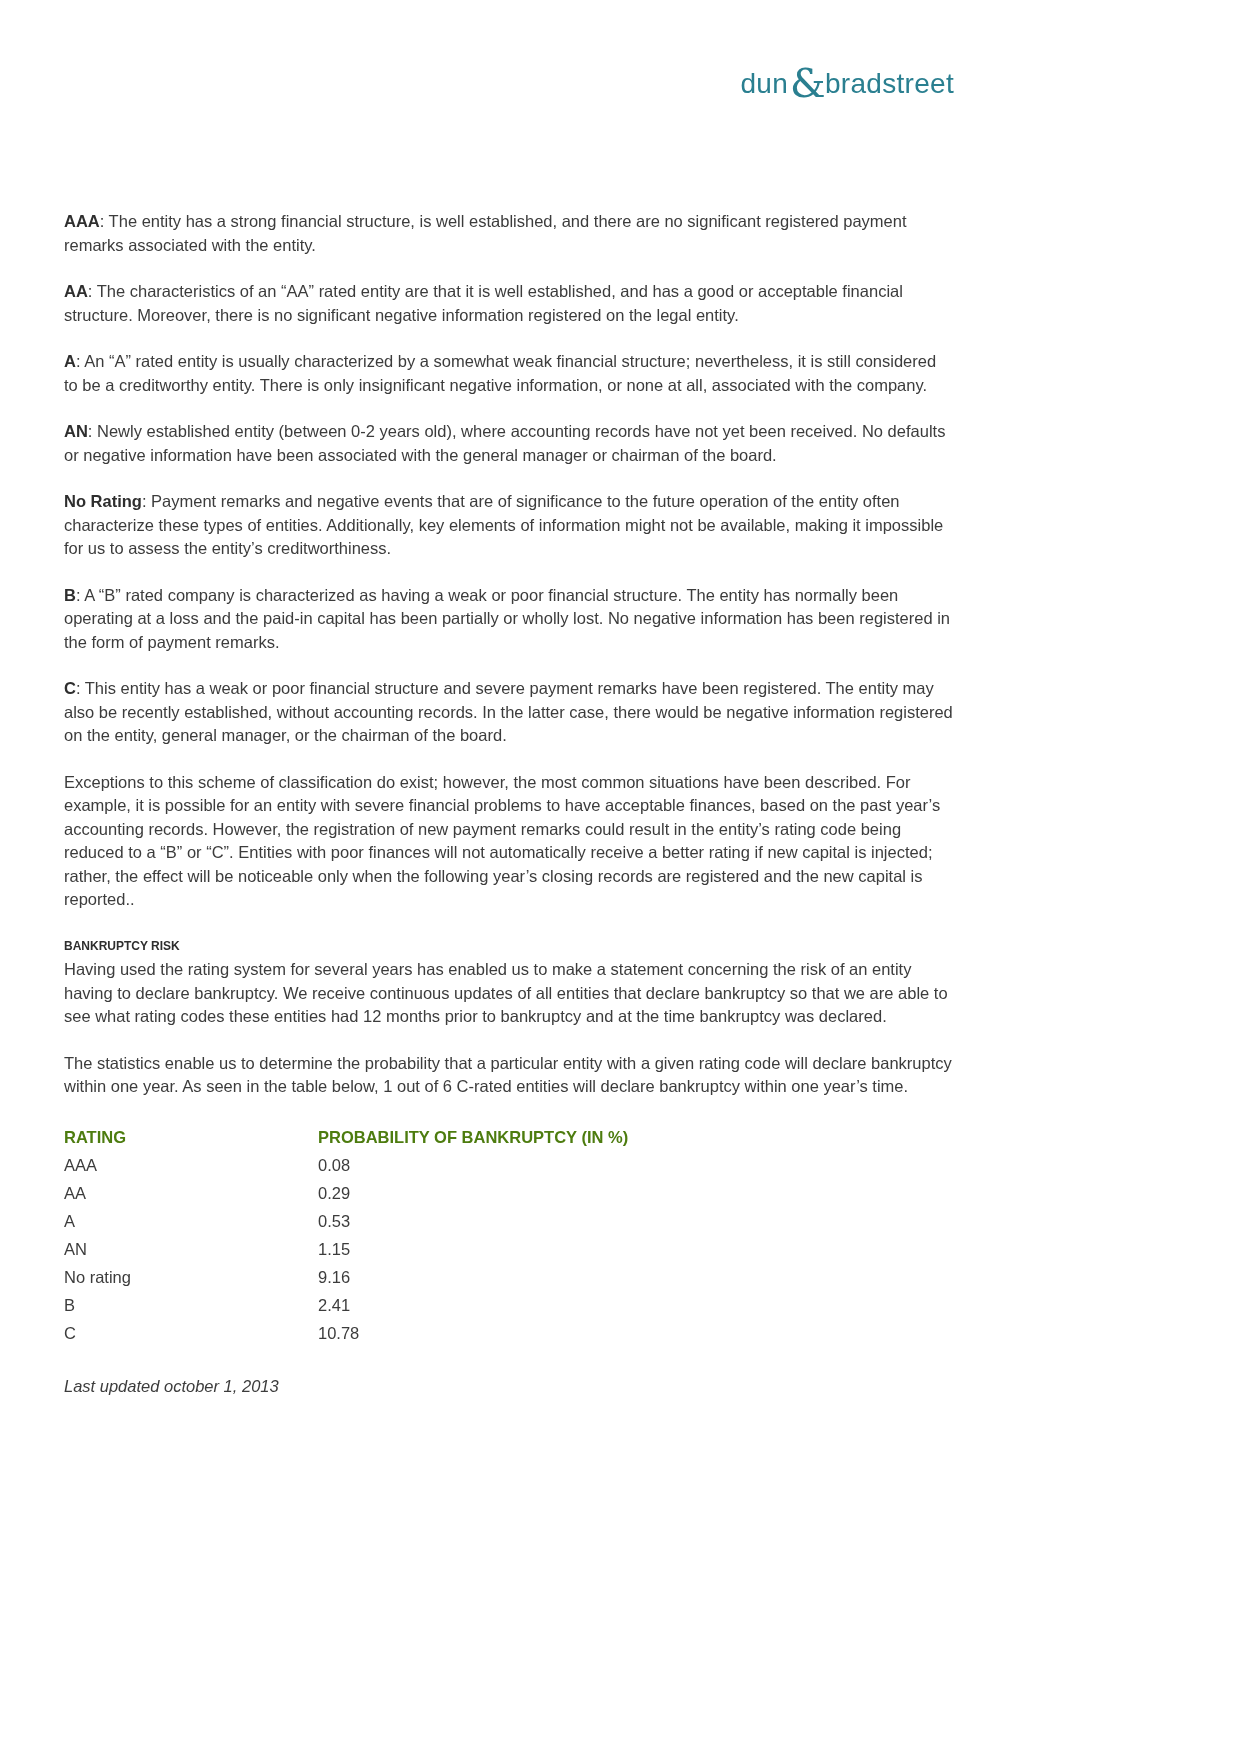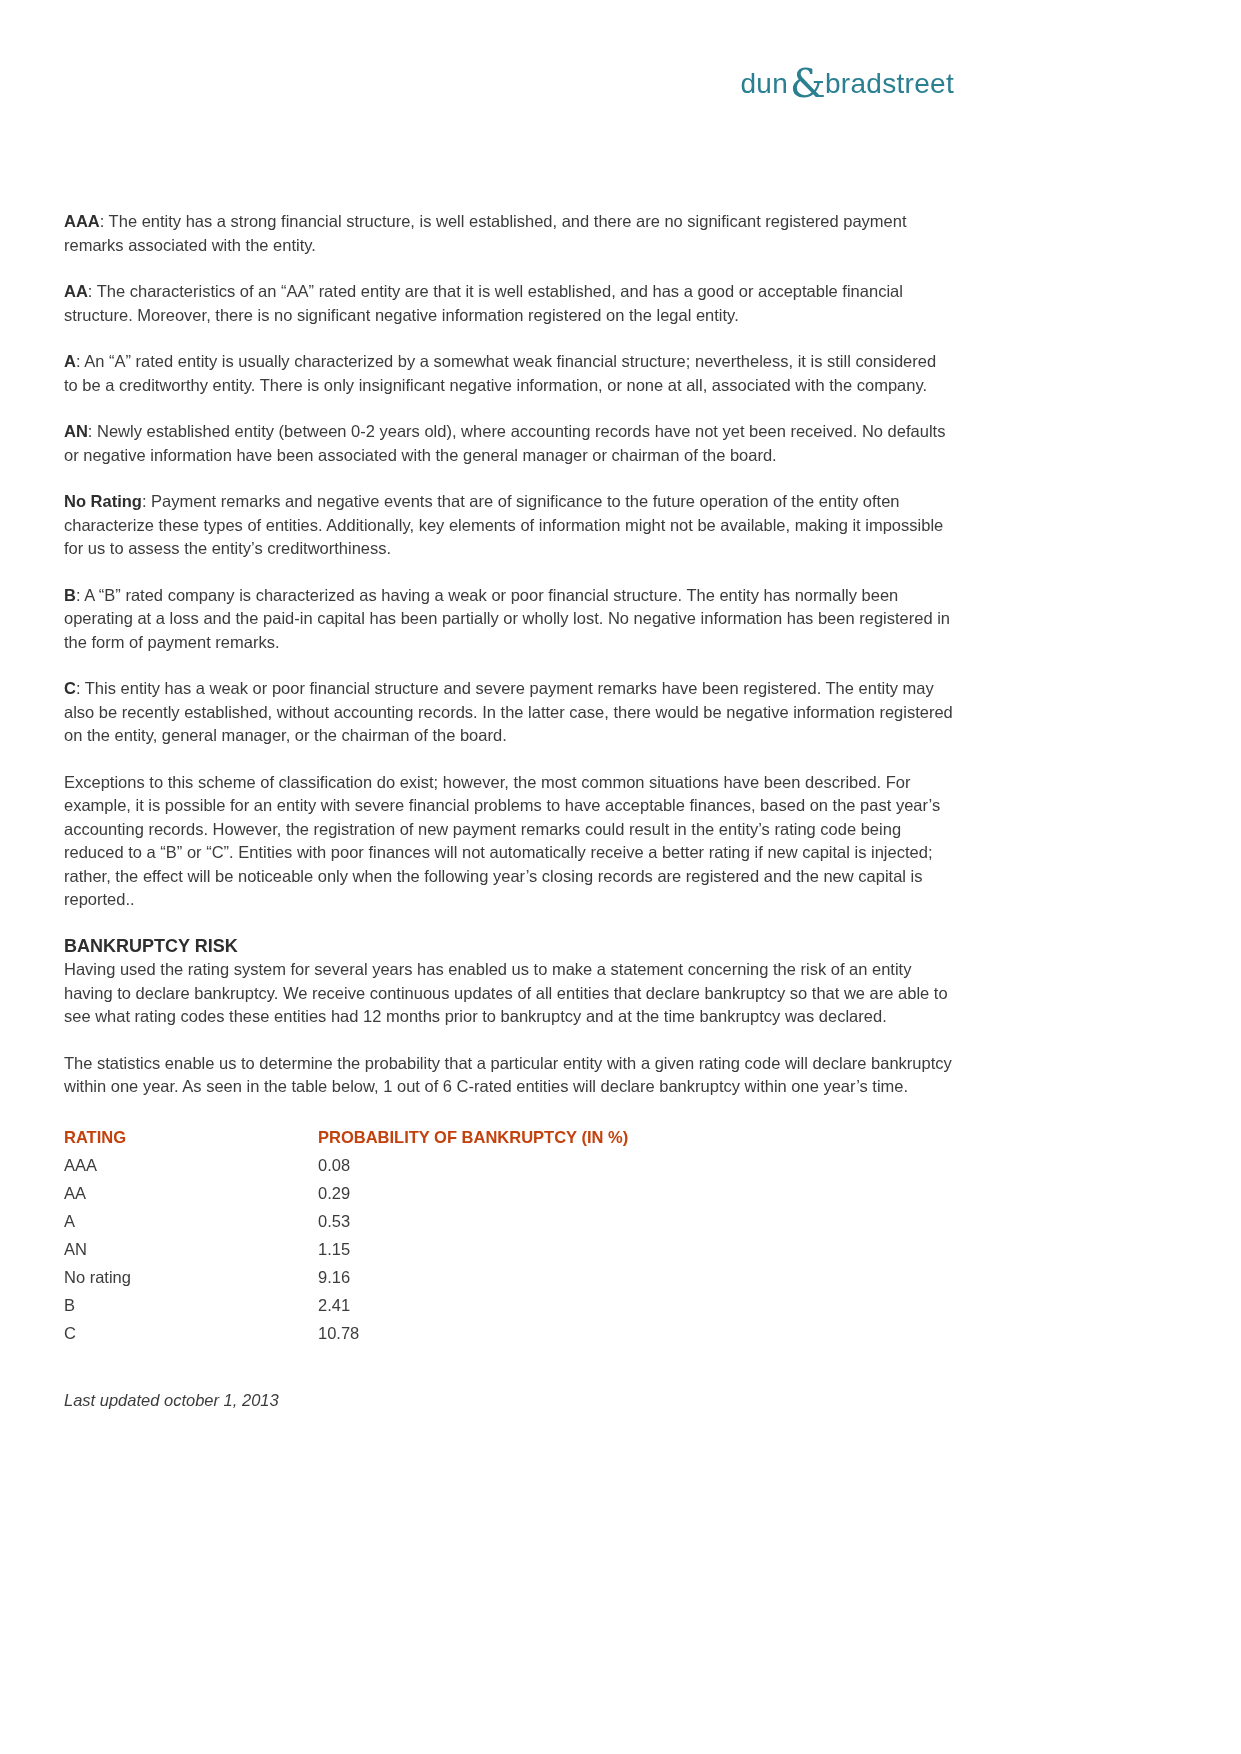--- a/index.html
+++ b/index.html
@@ -39,34 +39,34 @@
     font-size: 40px;
     font-weight: 300;
     position: relative;
     top: 4px;
     margin: 0 -1px 0 2px;
     line-height: 0;
   }
   p.para { margin-bottom: 23px; }
   .lead { font-weight: bold; color: #2e2e2e; }
   h2.section-heading {
-    font-size: 18px;
+    font-size: 12px;
     line-height: 23.5px;
     font-weight: bold;
     color: #2e2e2e;
     margin: 0;
   }
   .rating-table { margin-top: 24px; }
   .t-row { display: flex; line-height: 28px; }
-  .t-row.header { font-weight: bold; color: #c2410c; }
+  .t-row.header { font-weight: bold; color: #4d7c0f; }
   .t-col1 { width: 254px; }
   .t-col2 { width: 46px; }
   .t-col2.header-label { width: auto; text-align: left; }
   .updated {
-    margin-top: 42px;
+    margin-top: 28px;
     font-style: italic;
   }
   .page-footer {
     position: absolute;
     right: 291px;
     top: 1500px;
     font-size: 16.5px;
     color: #ef4444;
   }
 </style>

